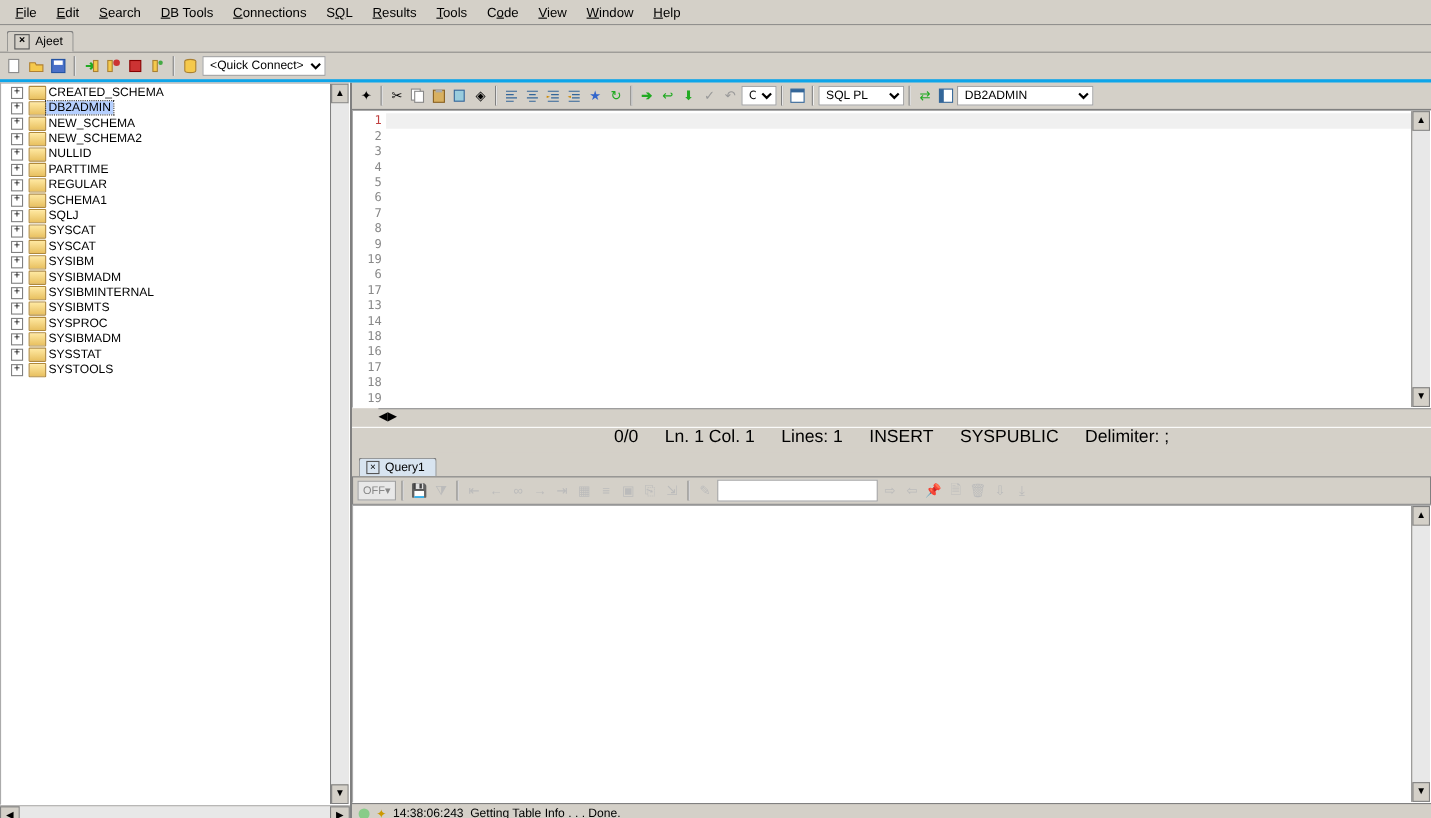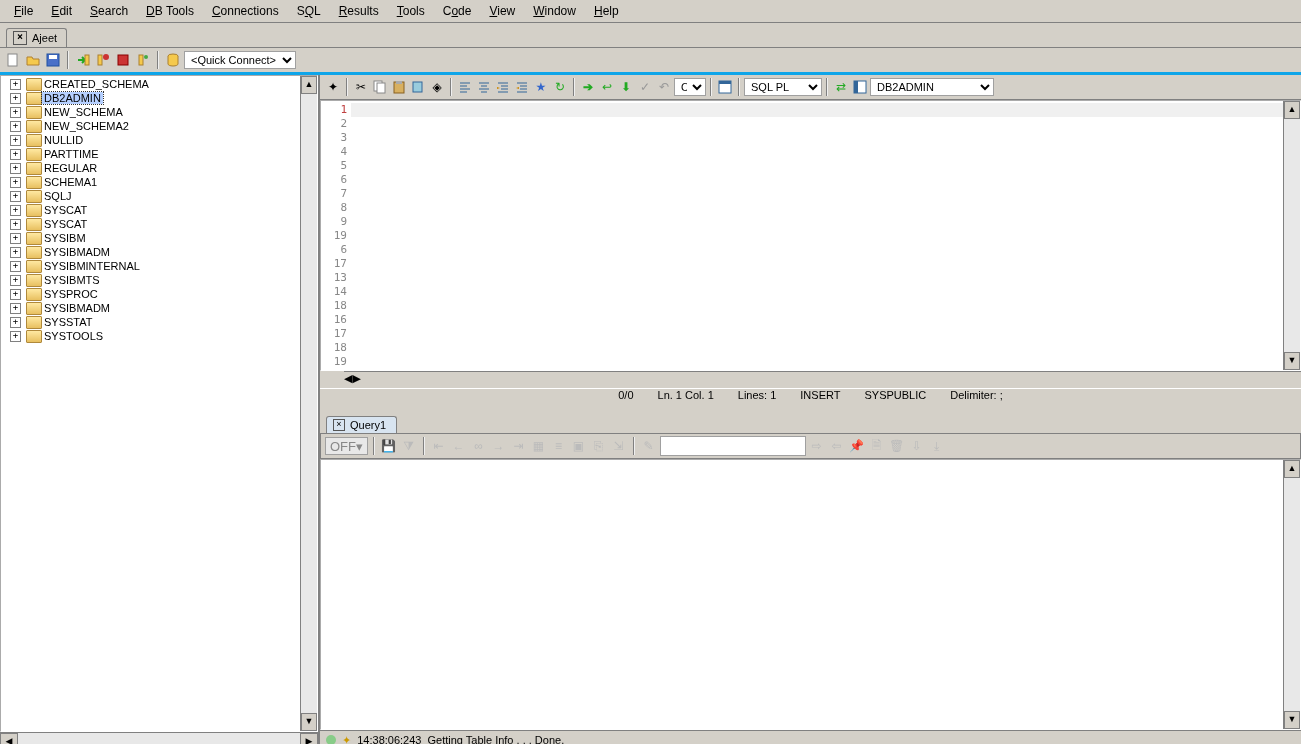--- a/index.html
+++ b/index.html
@@ -31,25 +31,25 @@
 .vscroll .btn{height:16px;border:1px solid #808080;background:#d4d0c8;font-size:9px;text-align:center;line-height:14px}
 .vscroll .track{flex:1;background:#e8e8e8}
 .rightpane{flex:1;display:flex;flex-direction:column;background:#d4d0c8}
 .right-toolbar{height:24px;background:#d4d0c8;border-bottom:1px solid #808080;display:flex;align-items:center;padding:0 4px;gap:1px}
 .editor{flex:1;display:flex;background:#fff;border:1px inset #fff;position:relative;overflow:hidden}
 .gutter{width:26px;background:#fff;color:#888;text-align:right;padding:2px 4px 0 0;font-family:monospace;font-size:11px;line-height:14px}
 .gutter .l1{color:#c04040}
 .editarea{flex:1;background:#fff;position:relative}
 .editarea .curline{position:absolute;top:2px;left:0;right:0;height:14px;background:#f0f0f0}
 .hscroll2{height:16px;background:#d4d0c8;border-top:1px solid #808080;display:flex;margin:0 0 0 24px}
-.edstatus{height:18px;background:#d4d0c8;border-top:1px solid #fff;font-size:11px;display:flex;align-items:flex-start;padding:0 8px;gap:24px;justify-content:center}
+.edstatus{height:18px;background:#d4d0c8;border-top:1px solid #fff;font-size:16px;display:flex;align-items:flex-start;padding:0 8px;gap:24px;justify-content:center}
 .qtabbar{height:22px;background:#d4d0c8;display:flex;align-items:flex-end;padding-left:6px;border-top:4px solid #d4d0c8}
 .qtab{background:#d8e4f0;border:1px solid #808080;border-bottom:none;padding:2px 10px 2px 6px;display:flex;align-items:center;gap:5px;border-radius:3px 3px 0 0}
 .qtoolbar{height:24px;background:#d4d0c8;border:1px solid #808080;display:flex;align-items:center;padding:0 4px;gap:2px}
-.offbtn{border:1px solid #a0a0a0;padding:0 4px;font-size:13px;color:#888;display:flex;align-items:center;height:16px;background:#e8e8e8}
+.offbtn{border:1px solid #a0a0a0;padding:0 4px;font-size:10px;color:#888;display:flex;align-items:center;height:16px;background:#e8e8e8}
 .qresults{flex:1;background:#fff;border:1px inset #fff;position:relative;min-height:200px}
 .statusbar{height:18px;background:#d4d0c8;border-top:1px solid #808080;display:flex;align-items:center;padding:0 6px;gap:6px;font-size:11px}
 .status-ico{width:10px;height:10px;border-radius:50%;background:#8c8}
 .qinput{width:140px;height:16px;border:1px solid #a0a0a0;background:#fff}
 .dimico{color:#bbb;font-size:12px}
 svg{display:block}
 </style>
 </head>
 <body>
 

